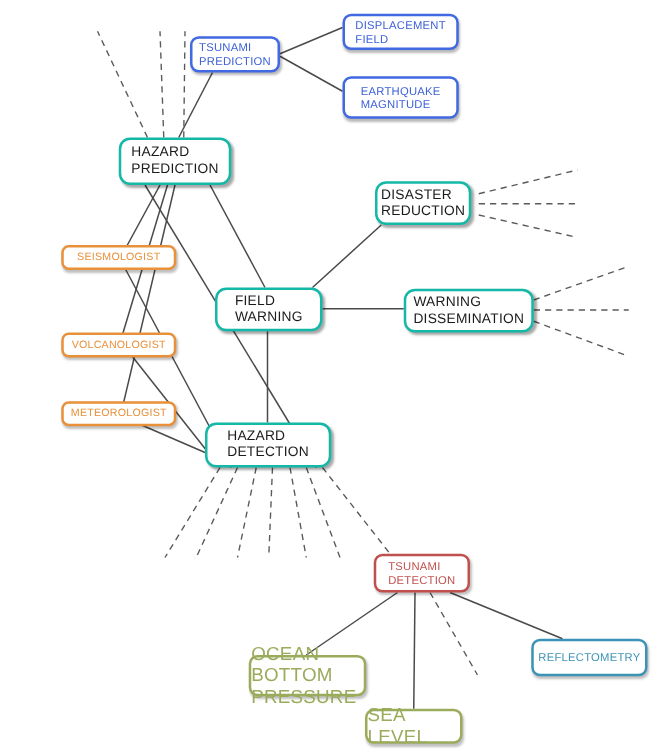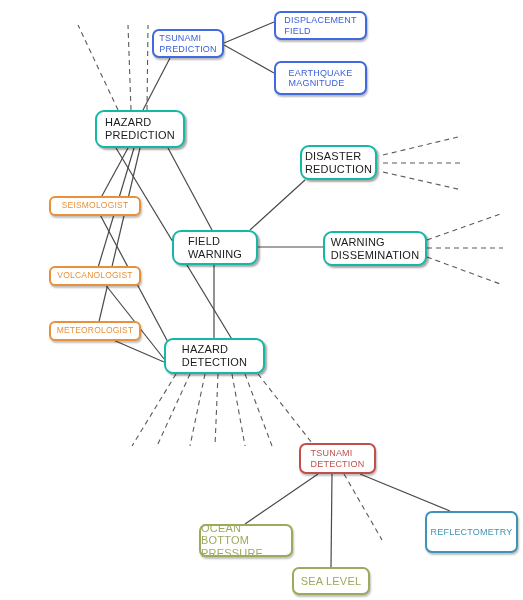--- a/index.html
+++ b/index.html
@@ -43,21 +43,21 @@
   .node.red{
     border:2px solid #c0504d;
     color:#c0504d;
     font-size:9px;
     box-shadow:1px 2px 2px rgba(0,0,0,.25);
     border-radius:7px;
   }
   .node.olive{
     border:2px solid #9bab5c;
     color:#9bab5c;
-    font-size:11px;
+    font-size:15px;
     box-shadow:1px 2px 2px rgba(0,0,0,.25);
     border-radius:7px;
   }
   .node.teal{
     border:2px solid #3d93b5;
     color:#3d93b5;
     font-size:9px;
     box-shadow:1px 2px 2px rgba(0,0,0,.25);
     border-radius:7px;
   }
@@ -120,15 +120,15 @@
       <div class="node black" style="left: 164px; top: 338px; width: 101px; height: 36px;">HAZARD
 DETECTION</div>
       <div class="node orange" style="left: 5px; top: 196px; width: 92px; height: 20px;">SEISMOLOGIST</div>
       <div class="node orange" style="left: 5px; top: 266px; width: 92px; height: 20px;">VOLCANOLOGIST</div>
       <div class="node orange" style="left: 5px; top: 321px; width: 92px; height: 20px;">METEOROLOGIST</div>
       <div class="node red" style="left: 299px; top: 443px; width: 77px; height: 31px;">TSUNAMI
 DETECTION</div>
       <div class="node olive" style="left: 199px; top: 524px; width: 94px; height: 33px;">OCEAN BOTTOM
 PRESSURE</div>
       <div class="node olive" style="left: 292px; top: 567px; width: 78px; height: 28px;">SEA LEVEL</div>
-      <div class="node teal" style="left: 425px; top: 511px; width: 93px; height: 42px;">REFLECTOMETRY</div>
+      <div class="node teal" style="left: 425px; top: 511px; width: 93px; height: 30px;">REFLECTOMETRY</div>
     </div>
 </div>
 
 </body></html>

